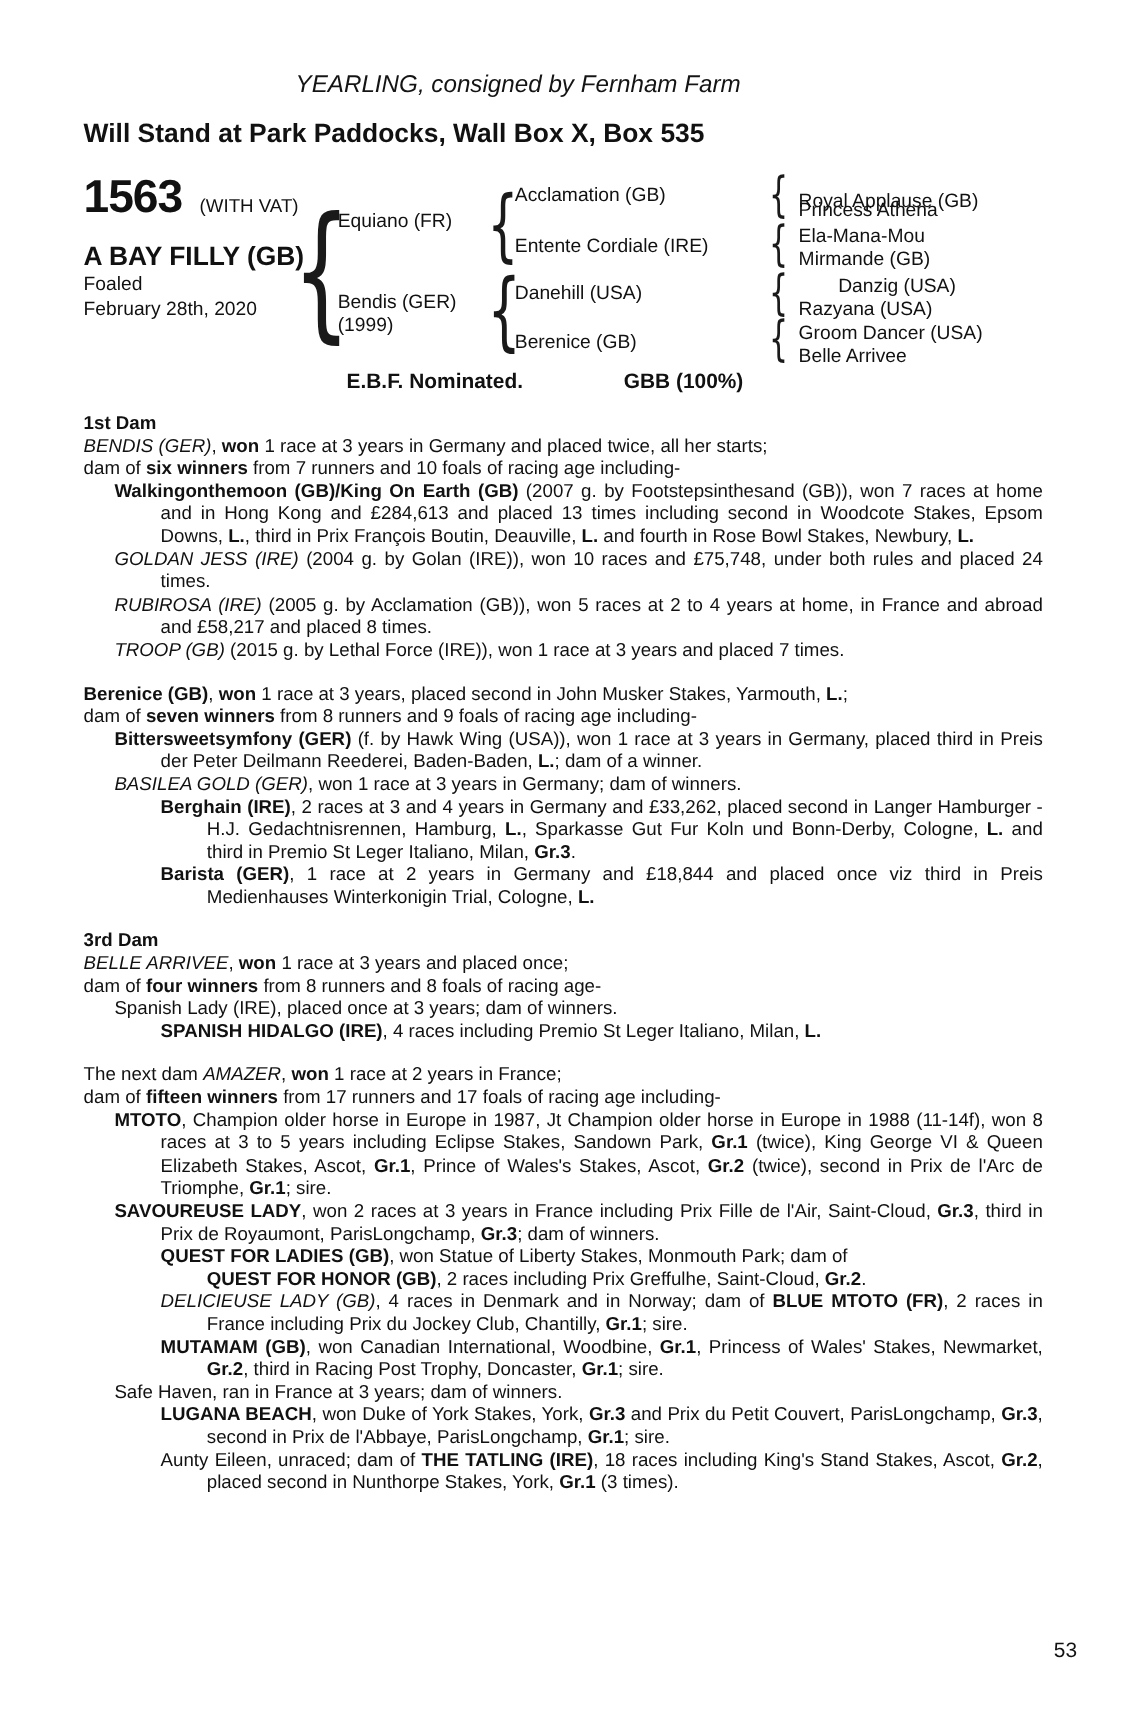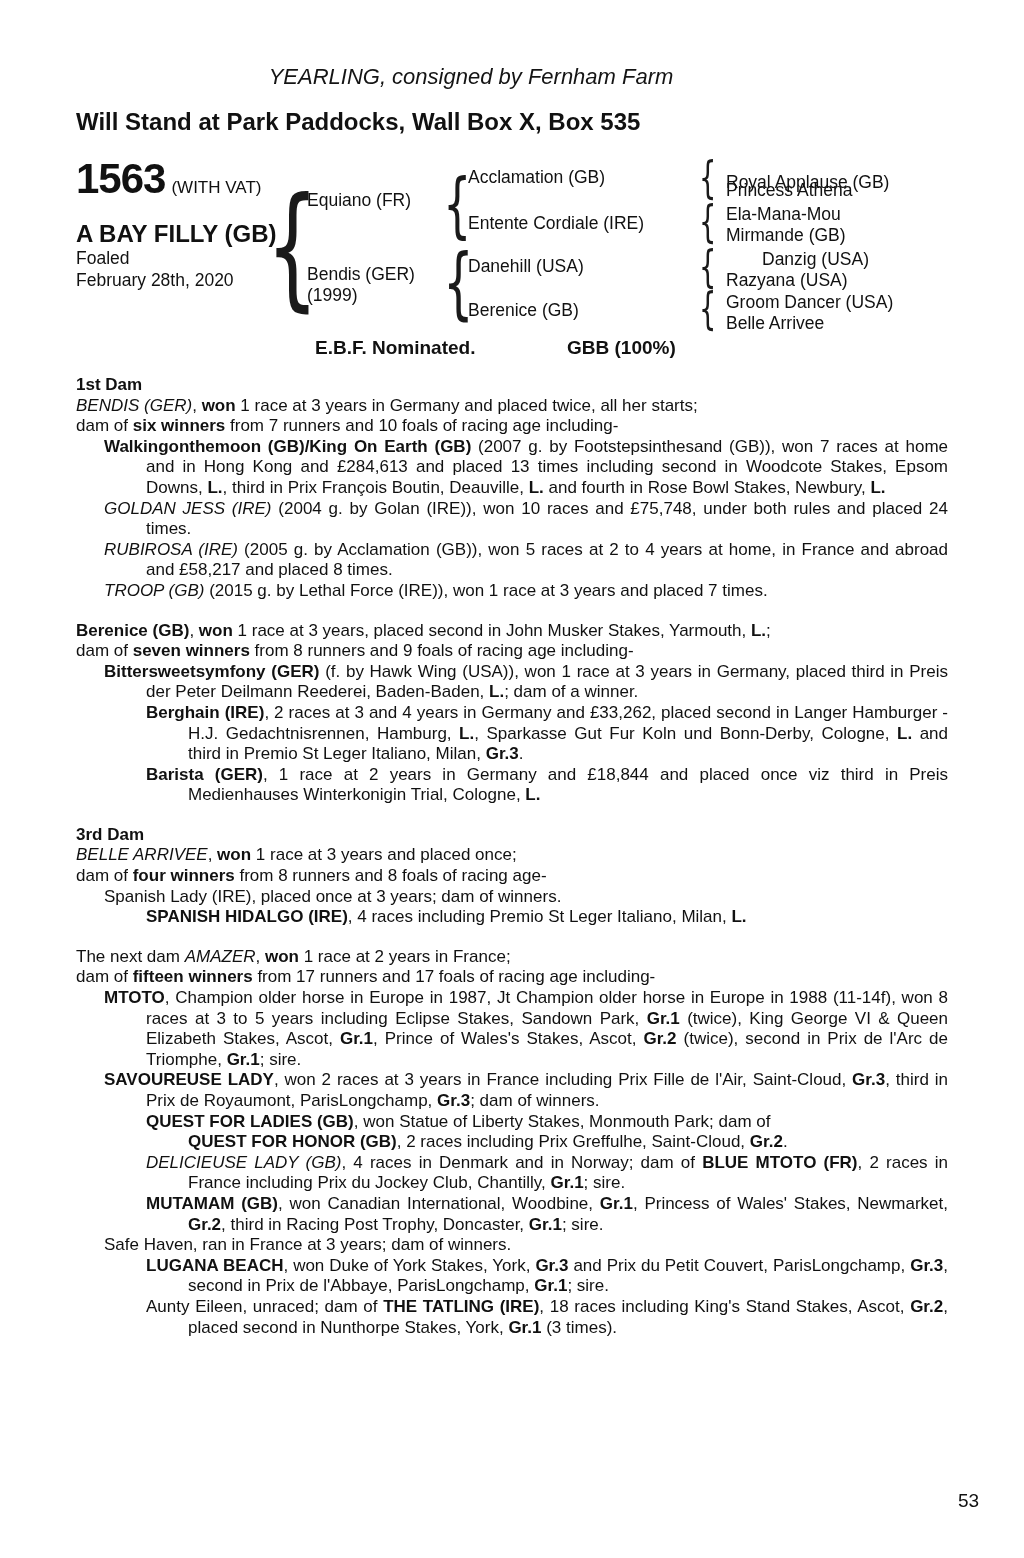--- a/index.html
+++ b/index.html
@@ -14,21 +14,21 @@
   .abs{position:absolute;}
   
   .consign-title{
     left:0;top:64px;width:942px;text-align:center;
     font-style:italic;font-size:22px;line-height:26px;color:#141414;
   }
   .stand-line{
     left:76px;top:110px;font-weight:bold;font-size:24px;line-height:24px;
   }
   
-  .lot-row{left:76px;top:158px;display:flex;align-items:baseline;gap:6px;justify-content:flex-end;}
+  .lot-row{left:76px;top:158px;display:flex;align-items:baseline;gap:16px;justify-content:flex-end;}
   .lot-number{font-weight:bold;font-size:42px;line-height:42px;letter-spacing:-1px;}
   .lot-vat{font-size:17px;}
   .horse-desc{left:76px;top:220px;font-weight:bold;font-size:24px;}
   .foaled-label{left:76px;top:248px;font-size:17.5px;}
   .foaled-date{left:76px;top:270px;font-size:17.5px;}
   
   .ped-name{font-size:17.5px;line-height:20px;white-space:nowrap;}
   .sire-name{left:307px;top:190px;}
   .dam-name{left:307px;top:264px;}
   .dam-year{left:307px;top:285px;}
@@ -128,20 +128,21 @@
       <p class="para lvl-d"><span>dam of </span><span class="b">six winners</span><span> from 7 runners and 10 foals of racing age including-</span></p>
       <p class="para lvl-1"><span class="b">Walkingonthemoon (GB)/King On Earth (GB)</span><span> (2007 g. by Footstepsinthesand (GB)), won 7 races at home and in Hong Kong and £284,613 and placed 13 times including second in Woodcote Stakes, Epsom Downs, </span><span class="b">L.</span><span>, third in Prix François Boutin, Deauville, </span><span class="b">L.</span><span> and fourth in Rose Bowl Stakes, Newbury, </span><span class="b">L.</span></p>
       <p class="para lvl-1"><span class="i">GOLDAN JESS (IRE)</span><span> (2004 g. by Golan (IRE)), won 10 races and £75,748, under both rules and placed 24 times.</span></p>
       <p class="para lvl-1"><span class="i">RUBIROSA (IRE)</span><span> (2005 g. by Acclamation (GB)), won 5 races at 2 to 4 years at home, in France and abroad and £58,217 and placed 8 times.</span></p>
       <p class="para lvl-1"><span class="i">TROOP (GB)</span><span> (2015 g. by Lethal Force (IRE)), won 1 race at 3 years and placed 7 times.</span></p>
     </div>
     <div class="section">
       <p class="para lvl-d"><span class="b">Berenice (GB)</span><span>, </span><span class="b">won</span><span> 1 race at 3 years, placed second in John Musker Stakes, Yarmouth, </span><span class="b">L.</span><span>;</span></p>
       <p class="para lvl-d"><span>dam of </span><span class="b">seven winners</span><span> from 8 runners and 9 foals of racing age including-</span></p>
       <p class="para lvl-1"><span class="b">Bittersweetsymfony (GER)</span><span> (f. by Hawk Wing (USA)), won 1 race at 3 years in Germany, placed third in Preis der Peter Deilmann Reederei, Baden-Baden, </span><span class="b">L.</span><span>; dam of a winner.</span></p>
+      <p class="para lvl-1"><span class="i">BASILEA GOLD (GER)</span><span>, won 1 race at 3 years in Germany; dam of winners.</span></p>
       <p class="para lvl-2"><span class="b">Berghain (IRE)</span><span>, 2 races at 3 and 4 years in Germany and £33,262, placed second in Langer Hamburger - H.J. Gedachtnisrennen, Hamburg, </span><span class="b">L.</span><span>, Sparkasse Gut Fur Koln und Bonn-Derby, Cologne, </span><span class="b">L.</span><span> and third in Premio St Leger Italiano, Milan, </span><span class="b">Gr.3</span><span>.</span></p>
       <p class="para lvl-2"><span class="b">Barista (GER)</span><span>, 1 race at 2 years in Germany and £18,844 and placed once viz third in Preis Medienhauses Winterkonigin Trial, Cologne, </span><span class="b">L.</span></p>
     </div>
     <div class="section">
       <div class="sec-heading">3rd Dam</div>
       <p class="para lvl-d"><span class="i">BELLE ARRIVEE</span><span>, </span><span class="b">won</span><span> 1 race at 3 years and placed once;</span></p>
       <p class="para lvl-d"><span>dam of </span><span class="b">four winners</span><span> from 8 runners and 8 foals of racing age-</span></p>
       <p class="para lvl-1"><span>Spanish Lady (IRE), placed once at 3 years; dam of winners.</span></p>
       <p class="para lvl-2"><span class="b">SPANISH HIDALGO (IRE)</span><span>, 4 races including Premio St Leger Italiano, Milan, </span><span class="b">L.</span></p>
     </div>

